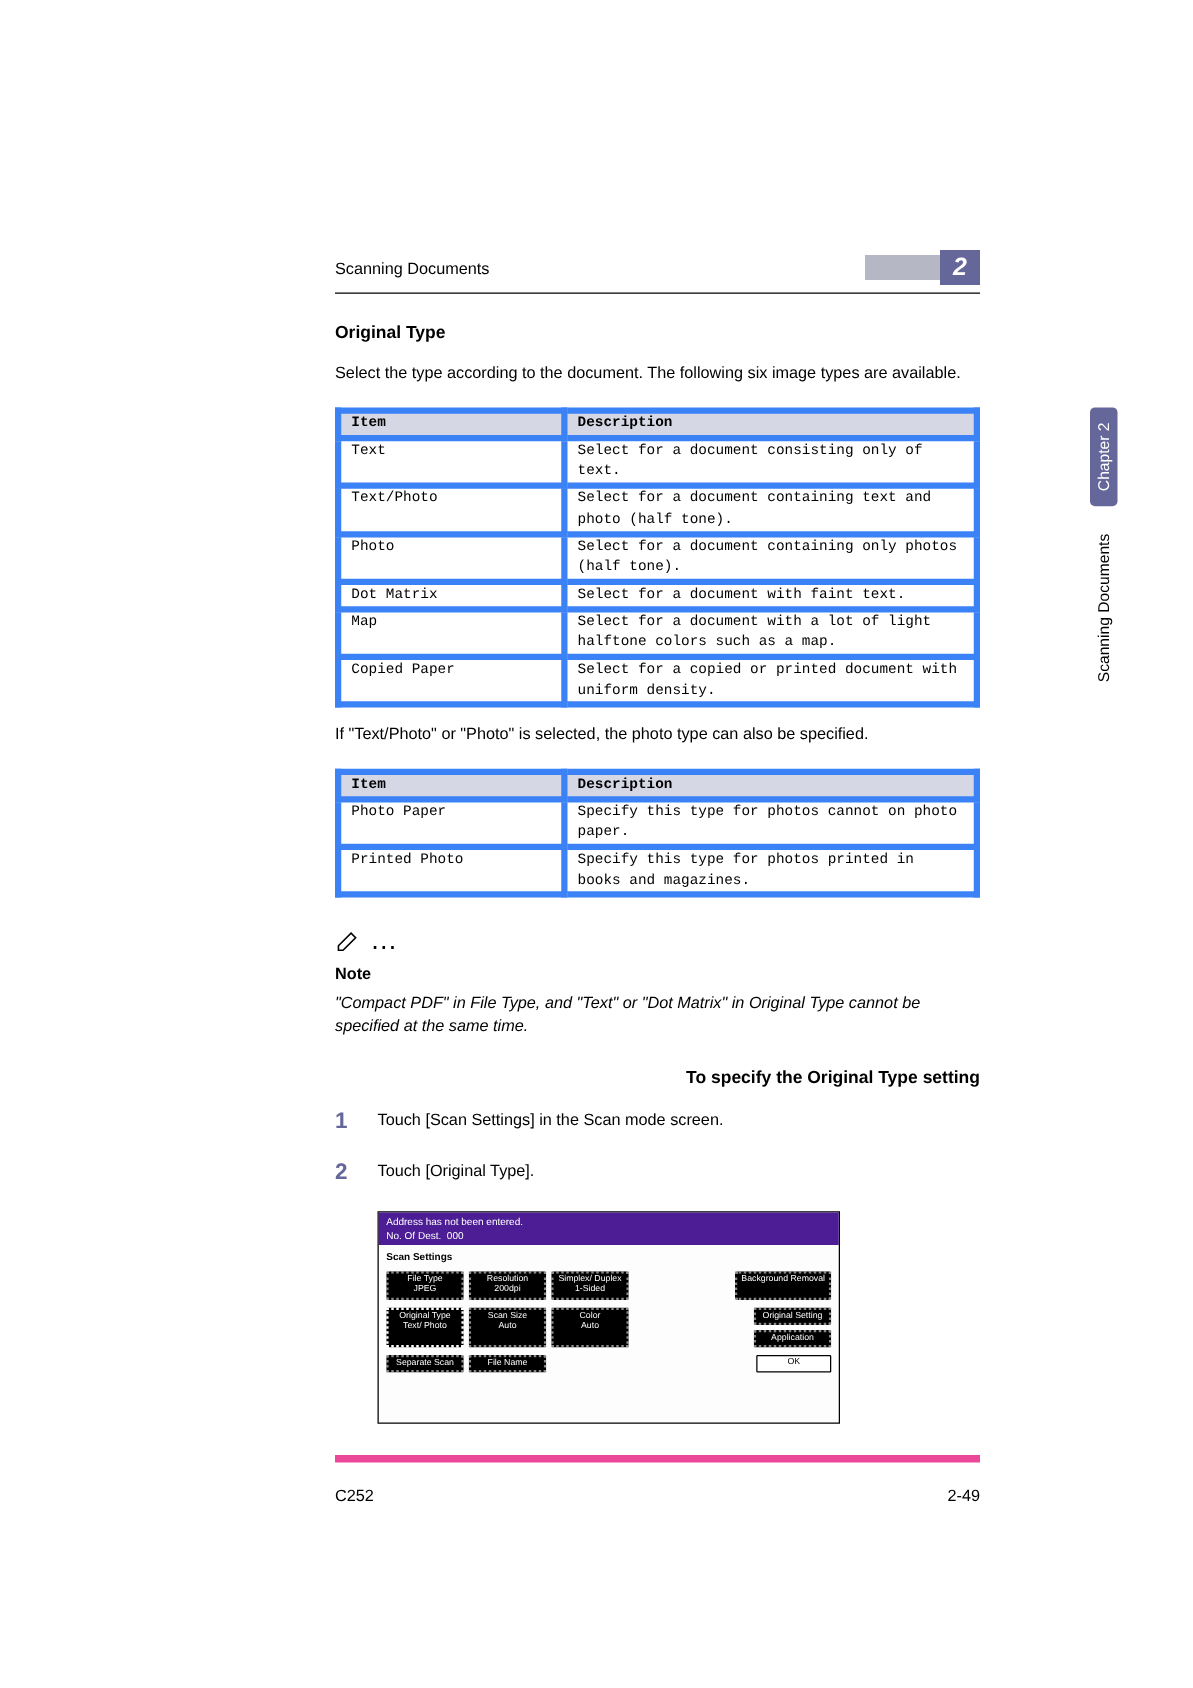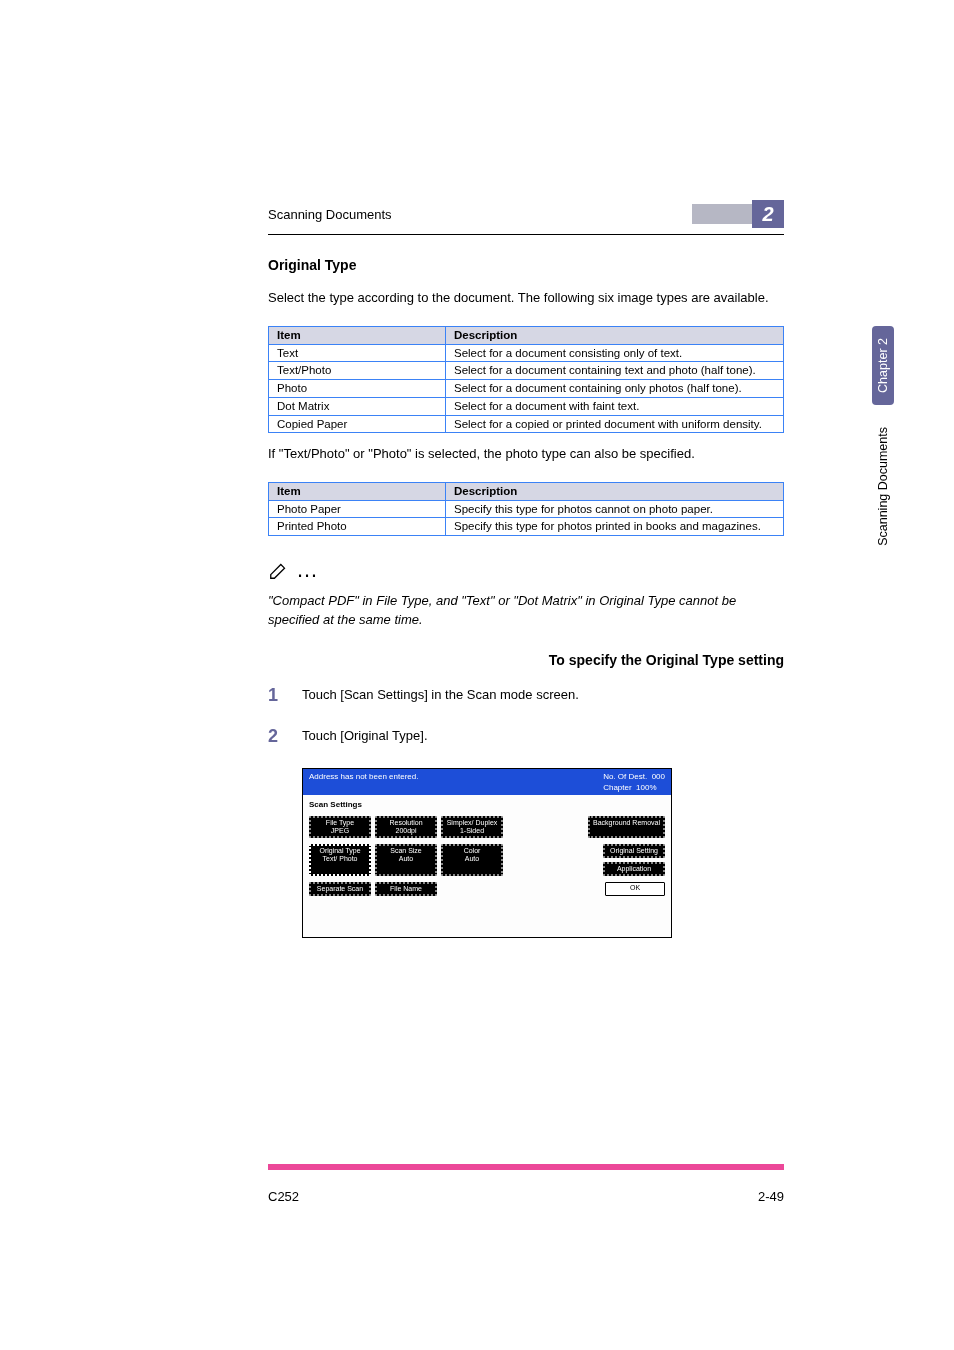--- a/index.html
+++ b/index.html
@@ -55,24 +55,25 @@
   .h3 { font-weight: bold; font-size: 14px; margin: 0 0 14px 0; }
   p.body { margin: 0 0 18px 0; }
 
   table.spec {
     width: 100%;
     border-collapse: collapse;
     font-size: 11.5px;
     margin-bottom: 12px;
   }
   table.spec th, table.spec td {
-    border: 1px solid #3b82f6;
+    border: 5px solid #3b82f6;
     padding: 0 8px;
     text-align: left;
     vertical-align: top;
+    font-family: Liberation Mono, monospace;
   }
   table.spec th {
     background: #d6d7e4;
     font-weight: bold;
   }
   table.spec td.col-item { width: 160px; }
 
   .note-block { margin: 18px 0 20px 0; }
   .note-icon {
     display: inline-flex;
@@ -107,27 +108,28 @@
     height: 170px;
     background: #fdfdfd;
     border: 1px solid #000;
     margin-left: 34px;
     position: relative;
     box-sizing: border-box;
     font-size: 8px;
     color: #fff;
   }
   .sp-top {
-    background: #1d4ed8;
+    background: #4c1d95;
     color: #fff;
     height: 26px;
     display:flex;
     justify-content:space-between;
     padding:2px 6px;
     box-sizing:border-box;
+    flex-direction:column;
   }
   .sp-body { padding:4px 6px; color:#000; }
   .sp-title { color:#000; font-weight:bold; }
   .sp-row { display:flex; gap:4px; margin-top:6px; }
   .sp-btn {
     background:#000; color:#fff;
     padding:1px 3px;
     font-size:7px;
     border-radius:1px;
     min-width:52px;
@@ -206,20 +208,24 @@
           </tr>
         <tr>
             <td class="col-item">Photo</td>
             <td>Select for a document containing only photos (half tone).</td>
           </tr>
         <tr>
             <td class="col-item">Dot Matrix</td>
             <td>Select for a document with faint text.</td>
           </tr>
         <tr>
+            <td class="col-item">Map</td>
+            <td>Select for a document with a lot of light halftone colors such as a map.</td>
+          </tr>
+        <tr>
             <td class="col-item">Copied Paper</td>
             <td>Select for a copied or printed document with uniform density.</td>
           </tr>
       </tbody>
     </table>
 
     <p class="body">If "Text/Photo" or "Photo" is selected, the photo type can also be specified.</p>
 
     <table class="spec">
       <thead>
@@ -240,20 +246,21 @@
       </tbody>
     </table>
 
     <div class="note-block">
       <span class="note-icon">
         <svg width="22" height="22" viewBox="0 0 24 24">
           <path d="M3 17l11-11 4 4L7 21H3v-4z M14 6l4 4" fill="none" stroke="#000" stroke-width="1.4"></path>
         </svg>
         <span class="note-dots">…</span>
       </span>
+      <span class="note-label">Note</span>
       <p class="note-text">"Compact PDF" in File Type, and "Text" or "Dot Matrix" in Original Type cannot be specified at the same time.</p>
     </div>
 
     <div class="step-heading">To specify the Original Type setting</div>
     <ol class="step-list">
       <li>
           <span class="step-num">1</span>
           <span>Touch [Scan Settings] in the Scan mode screen.</span>
         </li>
       <li>

